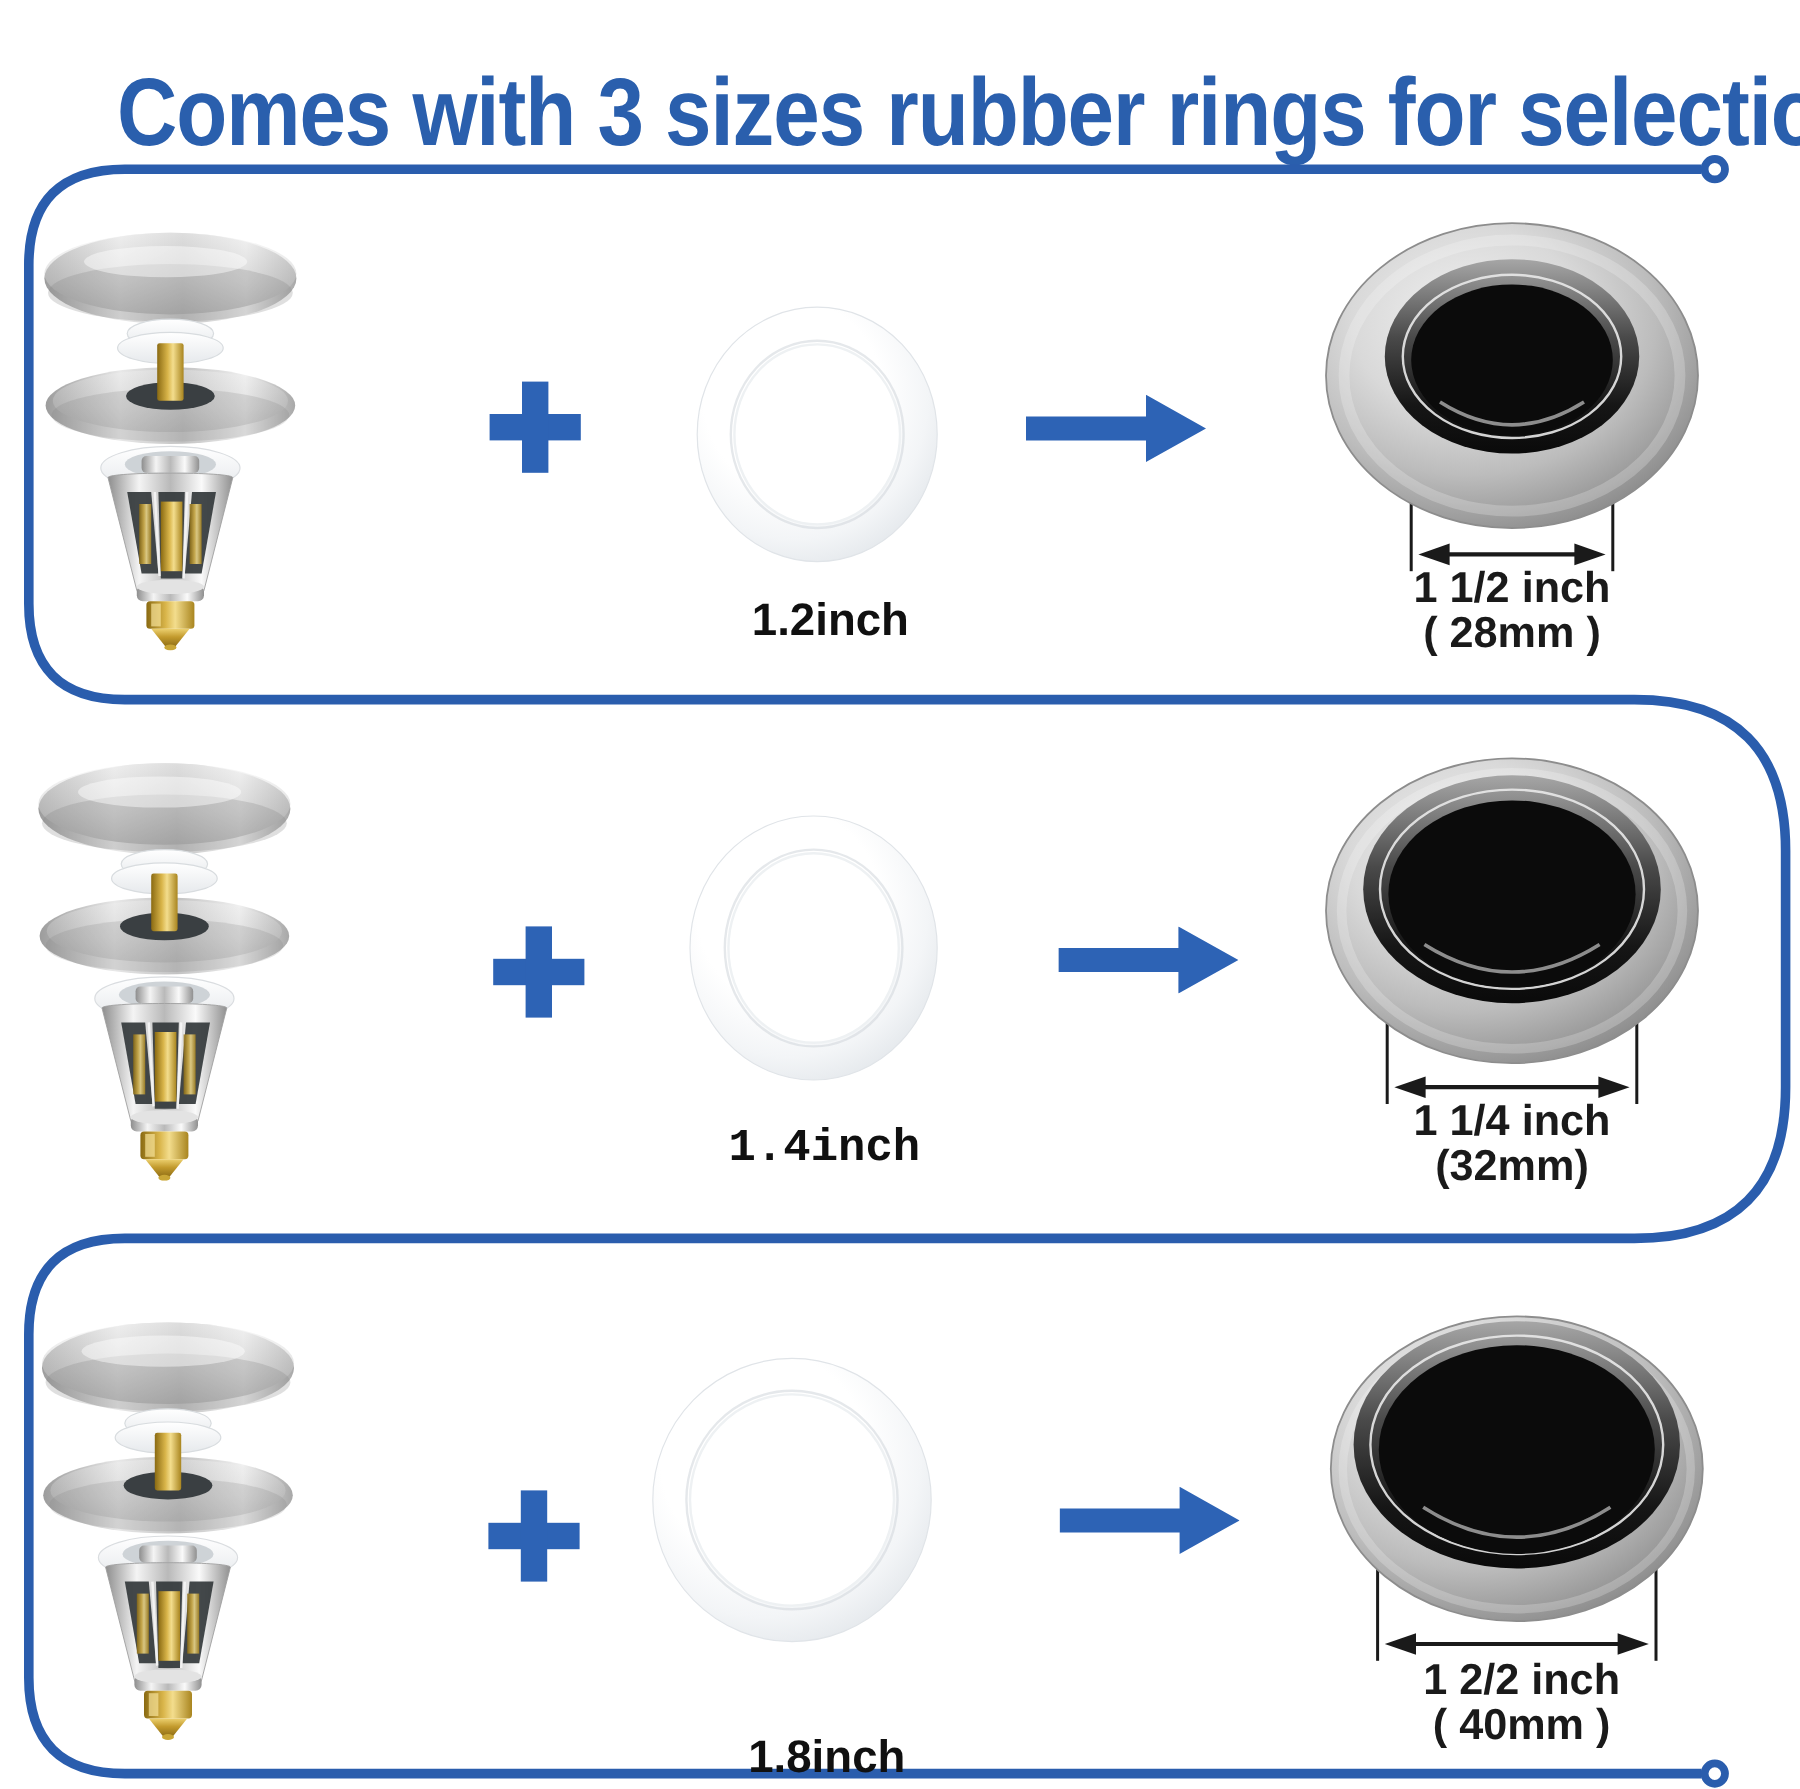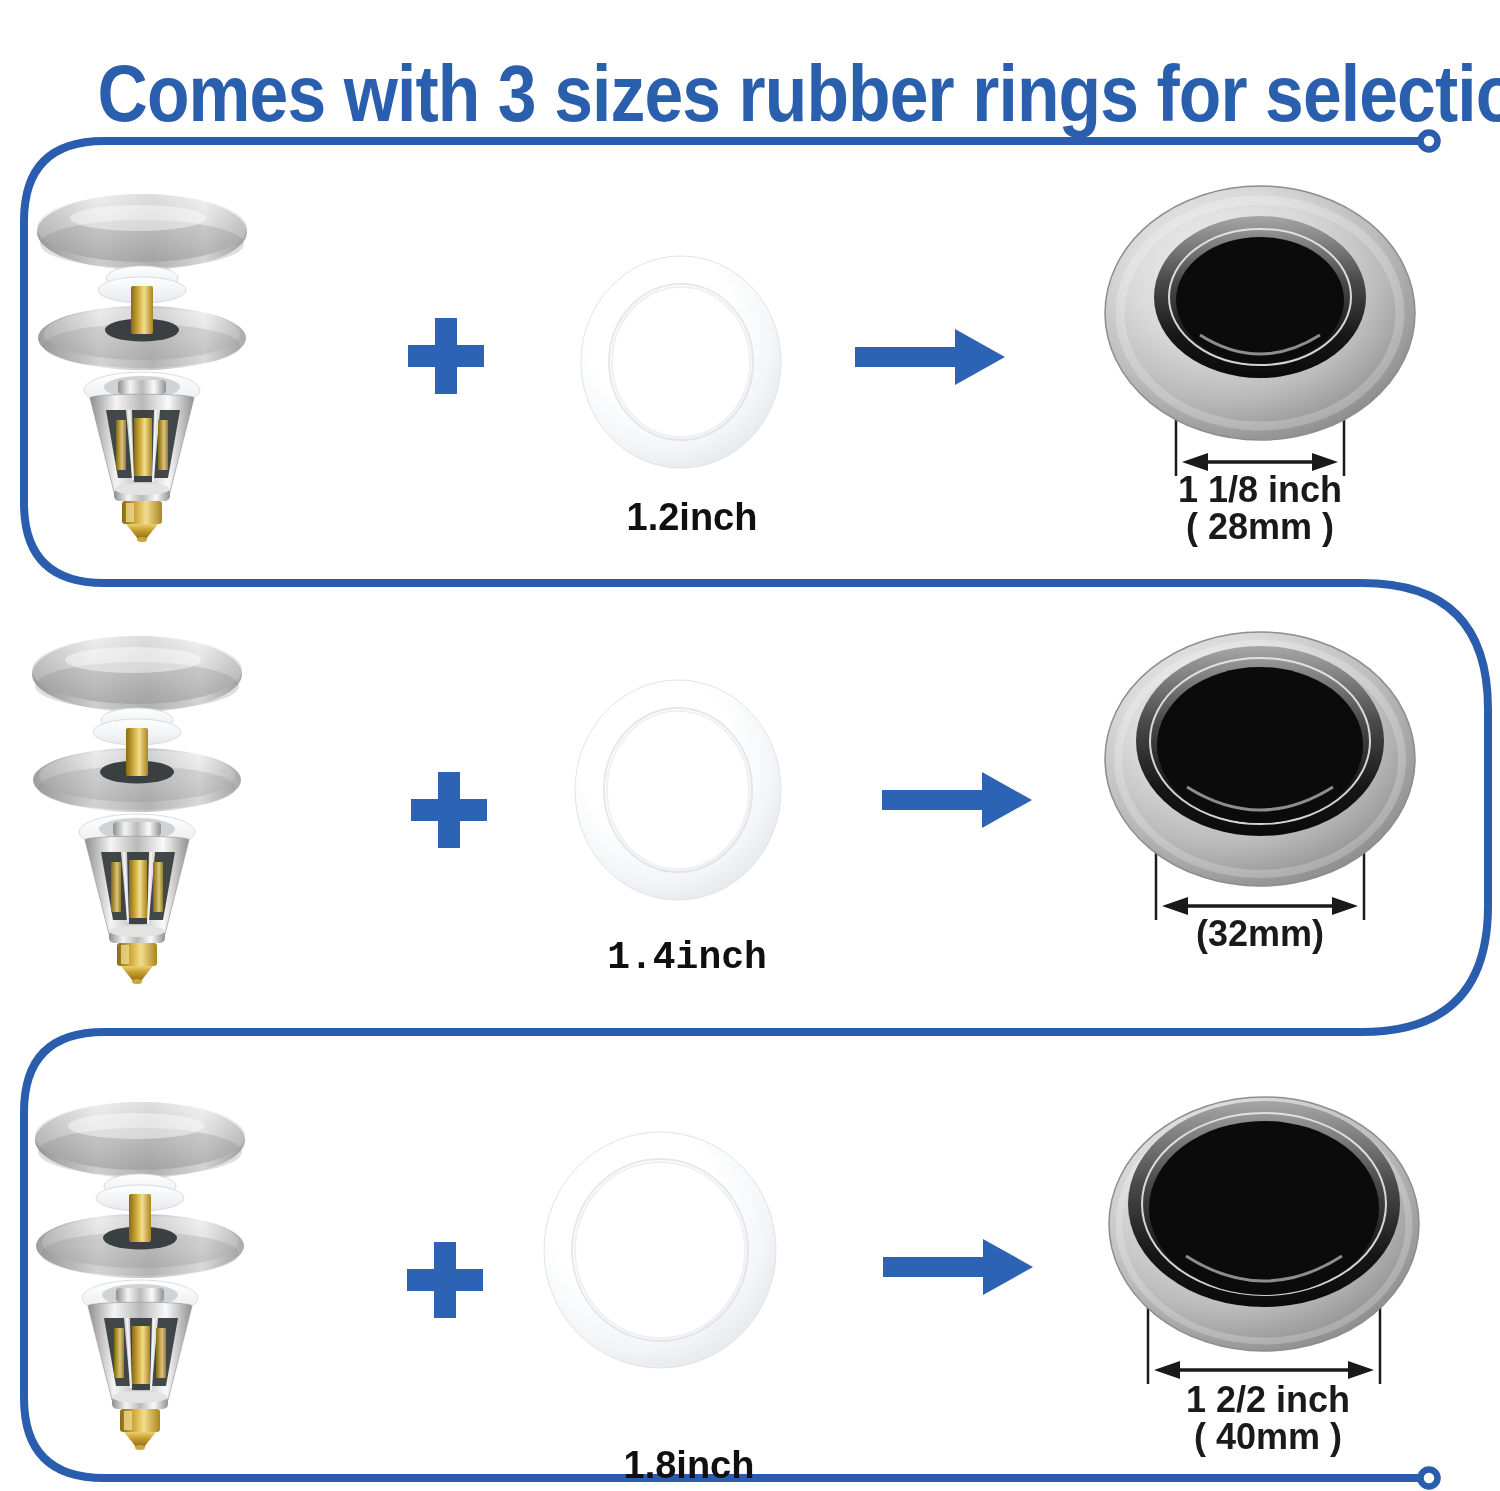--- a/index.html
+++ b/index.html
@@ -201,21 +201,21 @@
     </svg>
     <svg class="drain" viewBox="0 0 316 260">
       <ellipse cx="158" cy="130" rx="155" ry="127" fill="url(#gFlange)" stroke="#8d8d8d" stroke-width="1.5"></ellipse>
       <ellipse cx="158" cy="130" rx="140" ry="113" fill="none" stroke="#ffffff" stroke-opacity=".22" stroke-width="9"></ellipse>
       <ellipse cx="158" cy="114" rx="106" ry="81" fill="url(#gCup)"></ellipse>
       <ellipse cx="158" cy="114" rx="91" ry="68" fill="none" stroke="#e9e9e9" stroke-width="2" opacity=".9"></ellipse>
       <ellipse cx="158" cy="117" rx="84" ry="63" fill="#0b0b0b"></ellipse>
       <path d="M98,152 Q158,190 218,152" fill="none" stroke="#b9b9b9" stroke-width="3" opacity=".75"></path>
     </svg>
     <div class="measure">
-      <div>1 1/8 inch</div>
+      <div>1 1/2 inch</div>
       <div>( 28mm )</div>
     </div>
   </section>
 
   
   <section class="row r2">
     <svg class="stopper" viewBox="0 0 232 350">
       <use href="#stopper-sym"></use>
     </svg>
     <div class="plus">
@@ -233,20 +233,21 @@
     </svg>
     <svg class="drain" viewBox="0 0 316 260">
       <ellipse cx="158" cy="130" rx="155" ry="127" fill="url(#gFlange)" stroke="#8d8d8d" stroke-width="1.5"></ellipse>
       <ellipse cx="158" cy="130" rx="142" ry="115" fill="none" stroke="#ffffff" stroke-opacity=".22" stroke-width="8"></ellipse>
       <ellipse cx="158" cy="112" rx="124" ry="95" fill="url(#gCup)"></ellipse>
       <ellipse cx="158" cy="112" rx="110" ry="83" fill="none" stroke="#e9e9e9" stroke-width="2" opacity=".9"></ellipse>
       <ellipse cx="158" cy="116" rx="103" ry="78" fill="#0b0b0b"></ellipse>
       <path d="M85,158 Q158,204 231,158" fill="none" stroke="#b9b9b9" stroke-width="3" opacity=".75"></path>
     </svg>
     <div class="measure">
+      <div>1 1/4 inch</div>
       <div>(32mm)</div>
     </div>
   </section>
 
   
   <section class="row r3">
     <svg class="stopper" viewBox="0 0 232 350">
       <use href="#stopper-sym"></use>
     </svg>
     <div class="plus">

